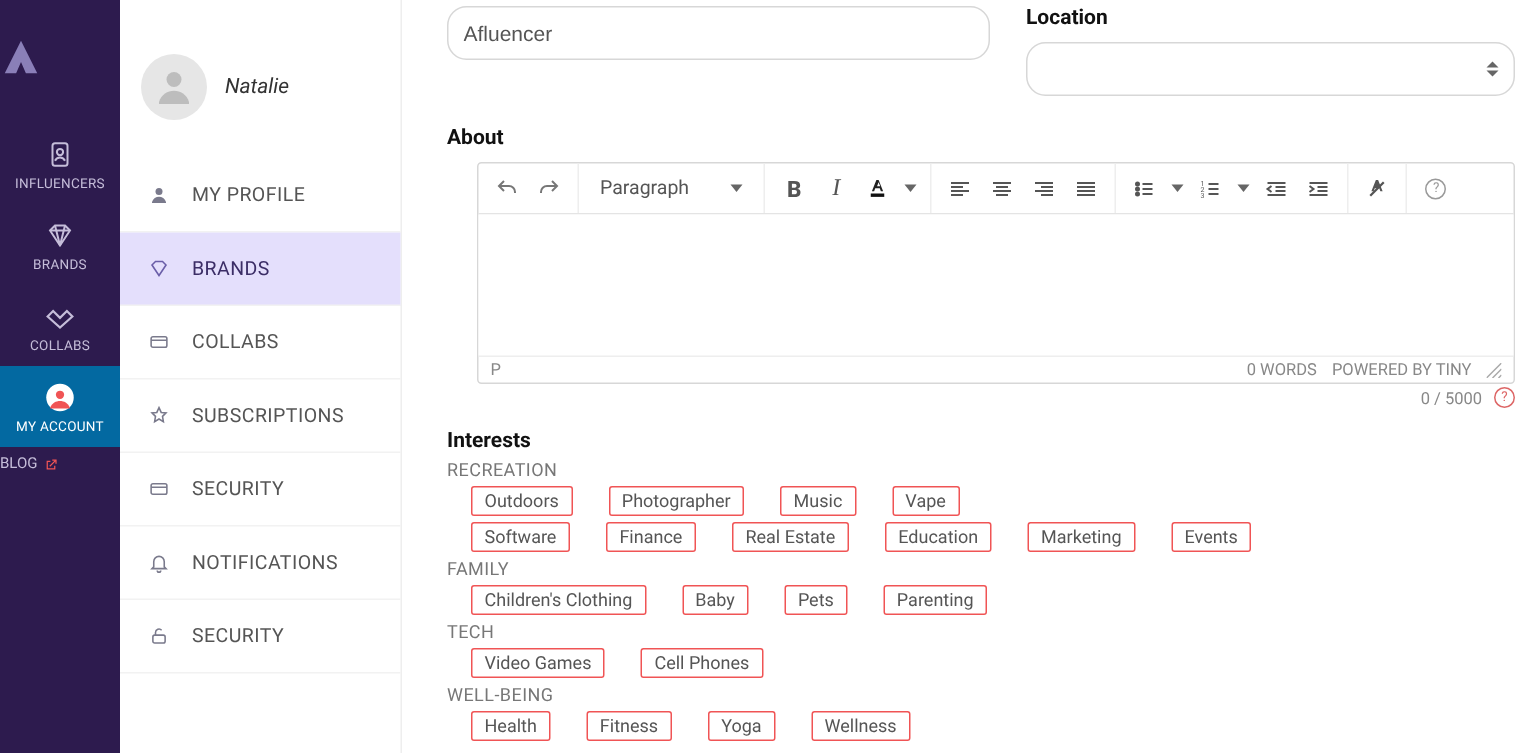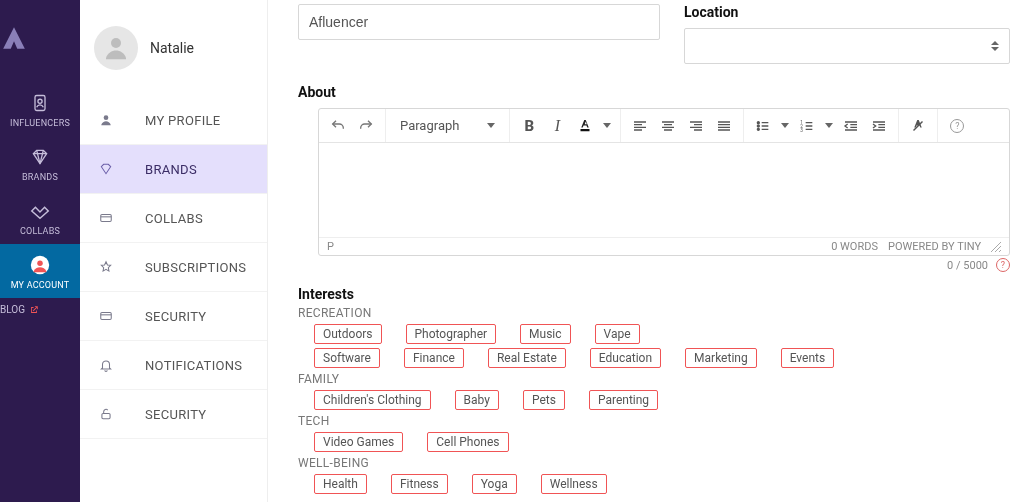--- a/index.html
+++ b/index.html
@@ -5,35 +5,35 @@
 * { margin: 0; padding: 0; box-sizing: border-box; }
 body { font-family: -apple-system, BlinkMacSystemFont, "Segoe UI", Roboto, sans-serif; font-size: 13px; color: #333; background: #fff; width: 1024px; height: 502px; overflow: hidden; display: flex; }
 .nav-rail { width: 80px; background: #2d1b4e; display: flex; flex-direction: column; align-items: flex-start; color: #c5bdd9; }
 .nav-logo { width: 28px; height: 28px; margin: 24px 0 30px; display: flex; align-items: center; justify-content: center; }
 .nav-item { width: 100%; display: flex; flex-direction: column; align-items: center; padding: 10px 0 8px; cursor: pointer; gap: 4px; }
 .nav-item.active { background: #0369a1; color: #fff; }
 .nav-item .nav-label { font-size: 9px; letter-spacing: .2px; }
 .nav-icon { width: 22px; height: 22px; display: flex; align-items: center; justify-content: center; }
 .nav-blog { margin-top: 6px; font-size: 10px; display: flex; align-items: center; gap: 4px; }
 .side-panel { width: 188px; background: #fff; border-right: 1px solid #eee; }
-.side-user { display: flex; align-items: center; gap: 12px; padding: 26px 0 26px 14px; }
+.side-user { display: flex; align-items: center; gap: 12px; padding: 36px 0 26px 14px; font-style: italic; }
 .avatar { width: 44px; height: 44px; border-radius: 50%; background: #e6e6e6; display: flex; align-items: center; justify-content: center; }
 .avatar svg { fill: #bdbdbd; }
 .username { font-size: 14px; color: #333; }
 .side-list { list-style: none; }
-.side-list li { padding: 16px 0 16px 18px; display: flex; align-items: center; gap: 31px; font-size: 13px; color: #555; border-bottom: 1px solid #f2f2f2; cursor: pointer; letter-spacing: .3px; }
+.side-list li { padding: 16px 0 16px 18px; display: flex; align-items: center; gap: 14px; font-size: 13px; color: #555; border-bottom: 1px solid #f2f2f2; cursor: pointer; letter-spacing: .3px; }
 .side-list li.selected { background: #e4dffc; color: #3b2d66; }
 .side-list li .mi { width: 16px; height: 16px; display: flex; align-items: center; justify-content: center; color: #7a7a8c; }
 .main { flex: 1; padding: 4px 14px 0 30px; overflow: auto; }
 .row { display: flex; gap: 24px; }
 .field { display: flex; flex-direction: column; gap: 8px; }
 .field.brand { width: 362px; }
 .field.loc { flex: 1; }
 .lbl { font-weight: 700; font-size: 14px; color: #111; }
-.input, .select { height: 36px; border: 1px solid #d7d7d7; border-radius: 2px; padding: 0 10px; font-size: 14px; color: #555; background: #fff; }
+.input, .select { height: 36px; border: 1px solid #d7d7d7; border-radius: 13px; padding: 0 10px; font-size: 14px; color: #555; background: #fff; }
 .select { display: flex; align-items: center; justify-content: flex-end; }
 .about { margin-top: 20px; }
 .editor { border: 1px solid #d7d7d7; border-radius: 3px; margin-top: 8px; margin-left: 20px; }
 .toolbar { display: flex; align-items: center; height: 34px; border-bottom: 1px solid #e4e4e4; }
 .tb-grp { display: flex; align-items: center; height: 100%; padding: 0 6px; border-right: 1px solid #eee; gap: 2px; }
 .tb-btn { width: 26px; height: 26px; display: flex; align-items: center; justify-content: center; border-radius: 3px; cursor: pointer; color: #555; }
 .block-sel { display: flex; align-items: center; gap: 28px; padding: 0 8px; cursor: pointer; color: #555; font-size: 13px; }
 .editor-body { height: 94px; padding: 8px; background: #fff; }
 .editor-status { display: flex; align-items: center; justify-content: space-between; border-top: 1px solid #eee; padding: 2px 8px; font-size: 11px; color: #888; }
 .editor-foot { display: flex; justify-content: flex-end; font-size: 11px; color: #888; gap: 8px; margin-top: 2px; align-items:center; }

